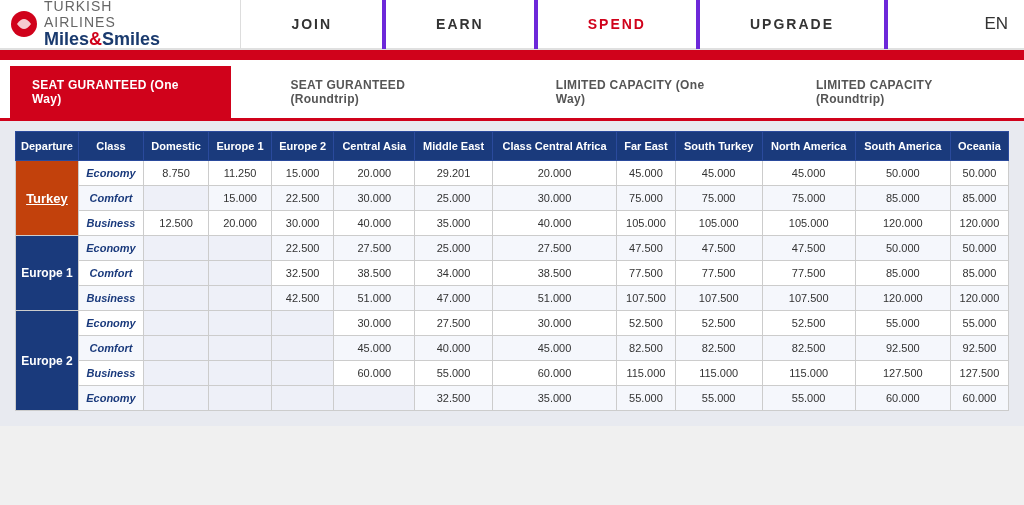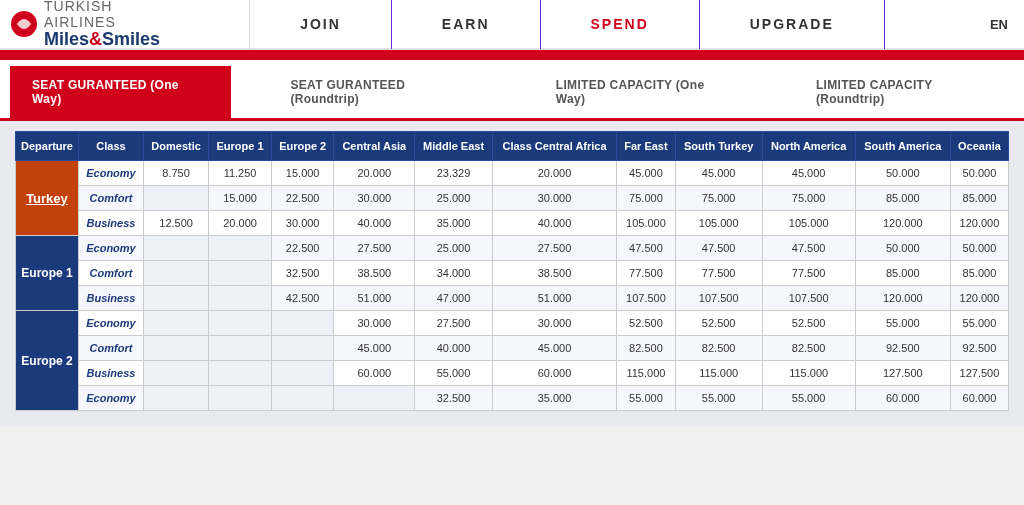--- a/index.html
+++ b/index.html
@@ -39,31 +39,31 @@
       justify-content: center;
       gap: 0;
     }
     .nav-item {
       padding: 0 50px;
       font-size: 14px;
       font-weight: bold;
       letter-spacing: 2px;
       color: #333;
       cursor: pointer;
-      border-right: 1px solid #6d28d9;
+      border-right: 4px solid #6d28d9;
       height: 50px;
       display: flex;
       align-items: center;
     }
     .nav-item:first-child { border-left: 1px solid #ddd; }
     .nav-item.active { color: #d0021b; }
     .nav-en {
       padding: 0 16px;
-      font-size: 13px;
-      font-weight: bold;
+      font-size: 17px;
+      font-weight: normal;
       color: #333;
       cursor: pointer;
     }
 
     
     .red-banner {
       background: #d0021b;
       height: 10px;
     }
 
@@ -174,21 +174,21 @@
       </tr>
     </thead>
     <tbody id="table-body">
     <tr>
           <td rowspan="3" style="background: #c2410c; color: rgb(255, 255, 255); font-weight: bold; font-size: 13px; text-decoration: underline;">Turkey</td>
           <td style="font-style: italic; color: rgb(26, 58, 124); font-weight: bold;">Economy</td>
           <td>8.750</td>
           <td>11.250</td>
           <td>15.000</td>
           <td>20.000</td>
-          <td>23.329</td>
+          <td>29.201</td>
           <td>20.000</td>
           <td>45.000</td>
           <td>45.000</td>
           <td>45.000</td>
           <td>50.000</td>
           <td>50.000</td>
         </tr>
         <tr>
           <td style="font-style: italic; color: rgb(26, 58, 124); font-weight: bold;">Comfort</td>
           <td style="background: rgb(238, 240, 248);"></td>

